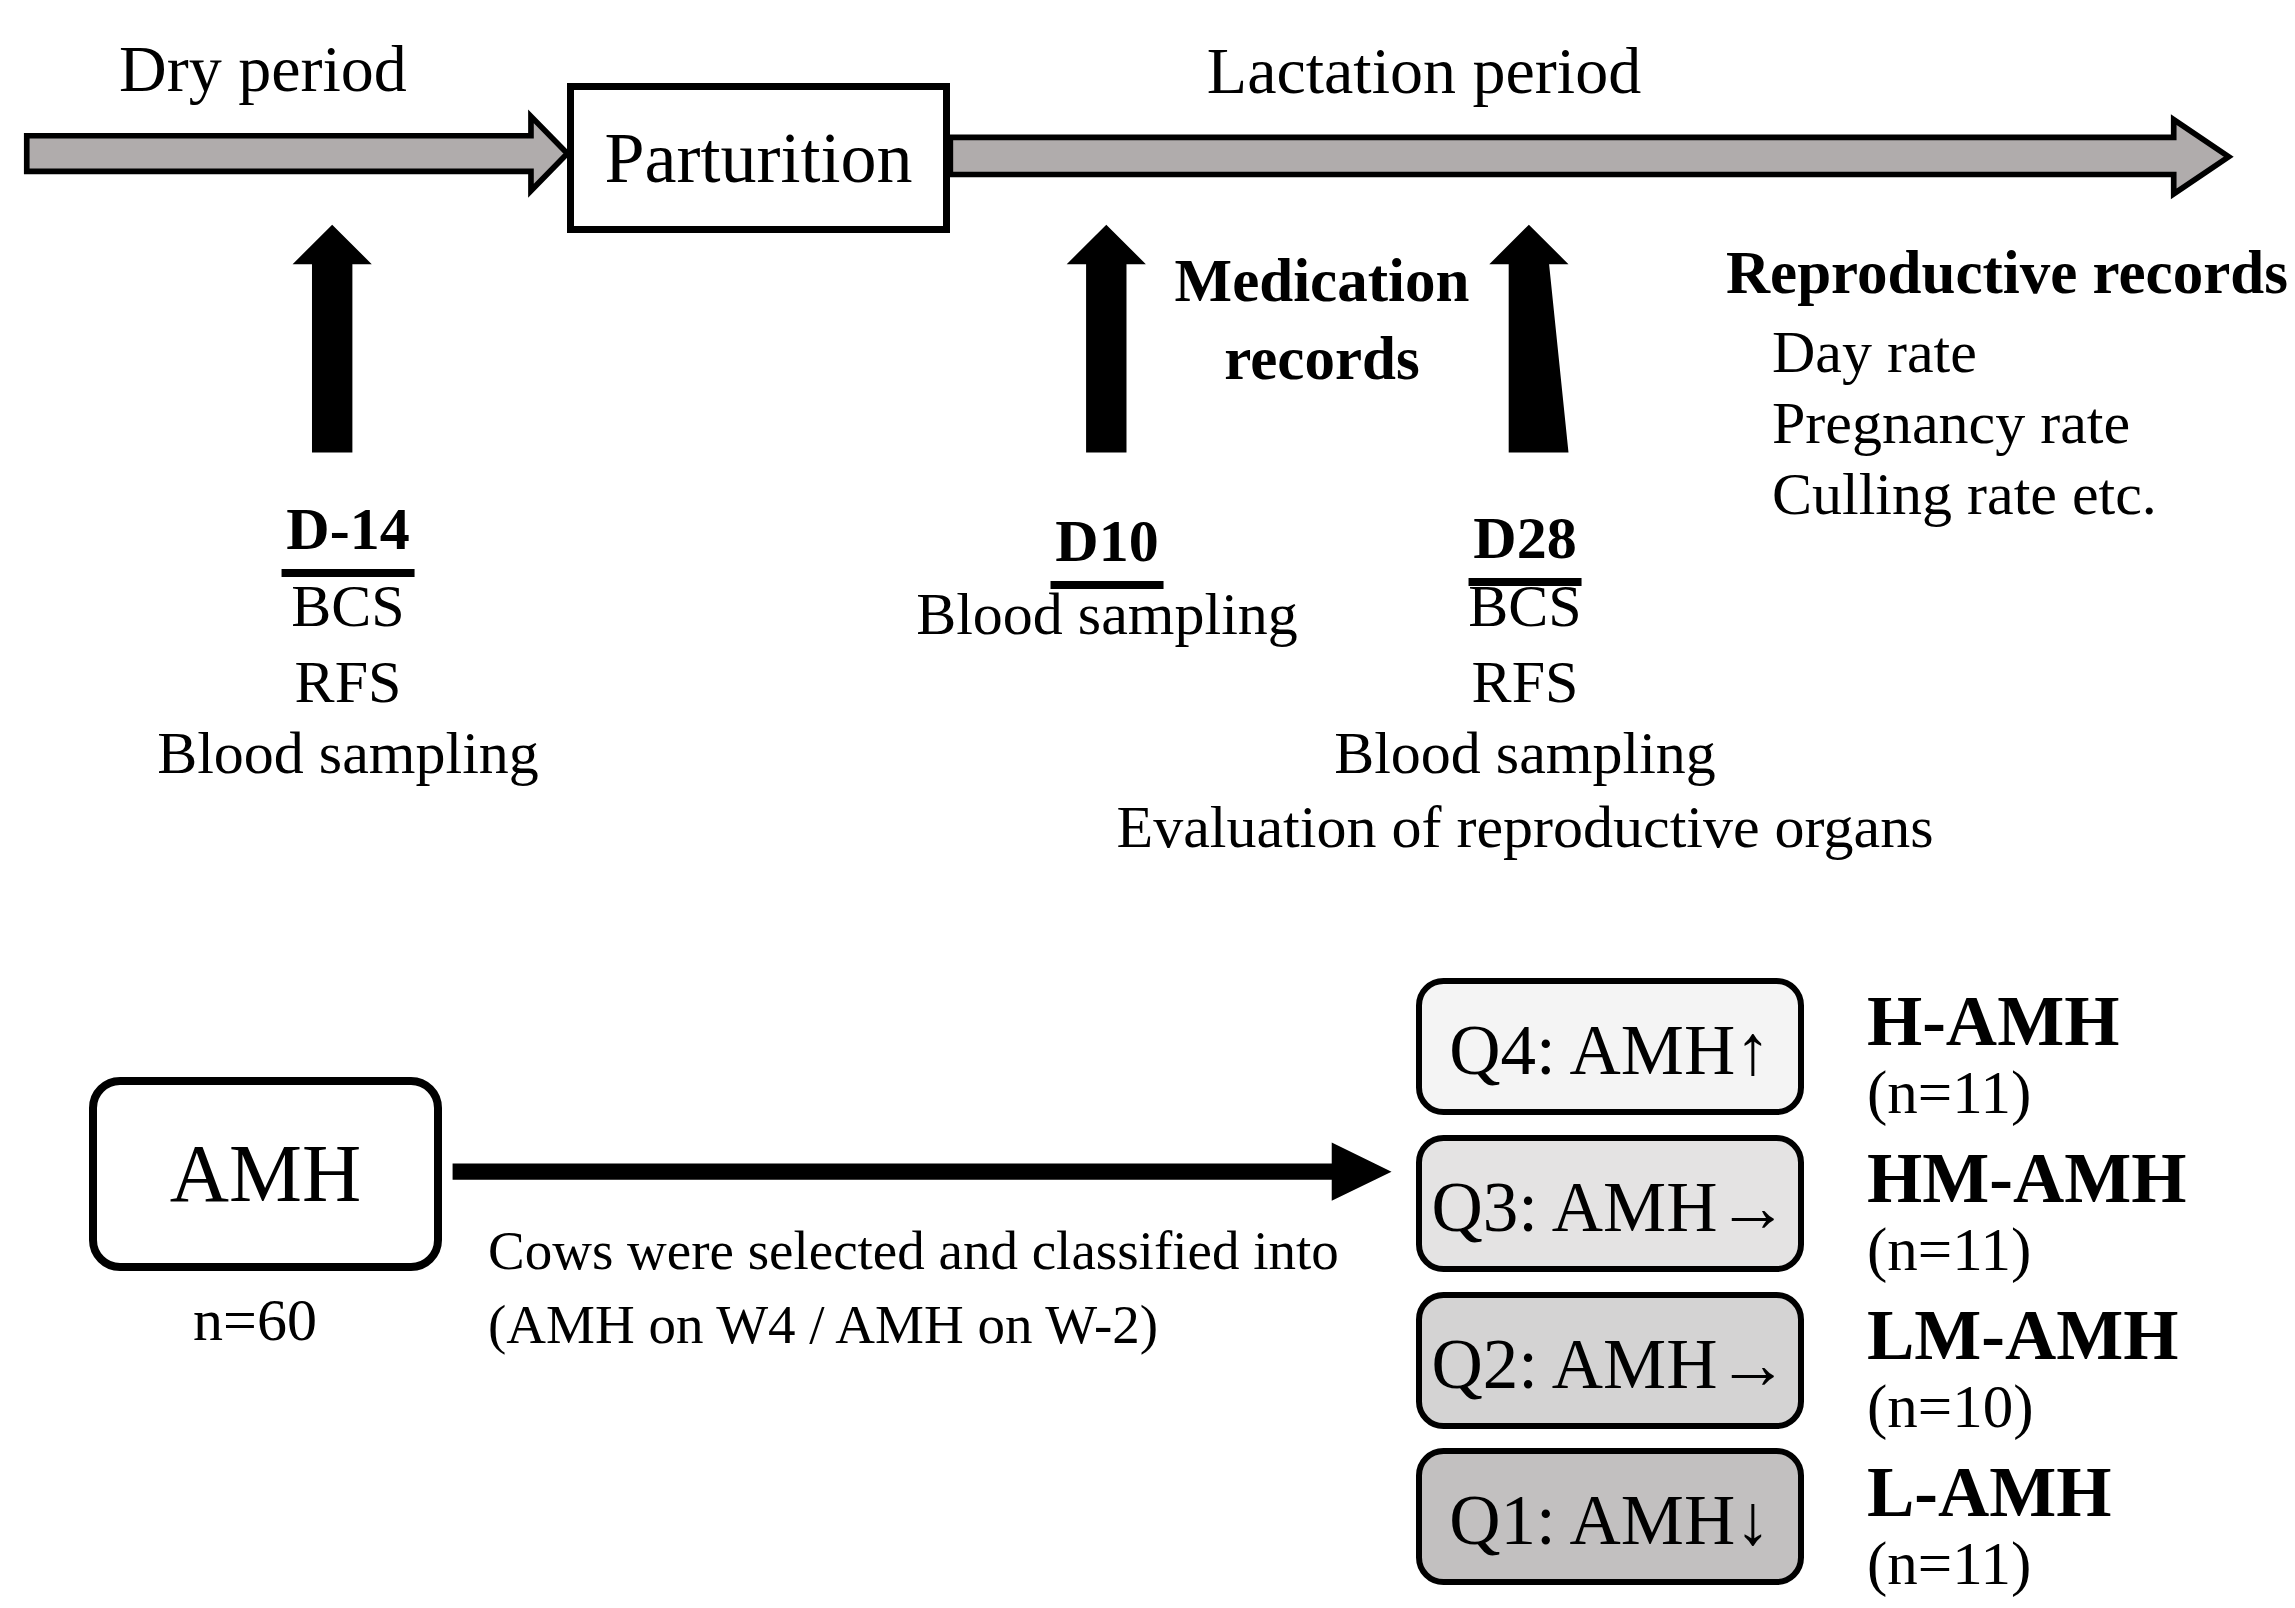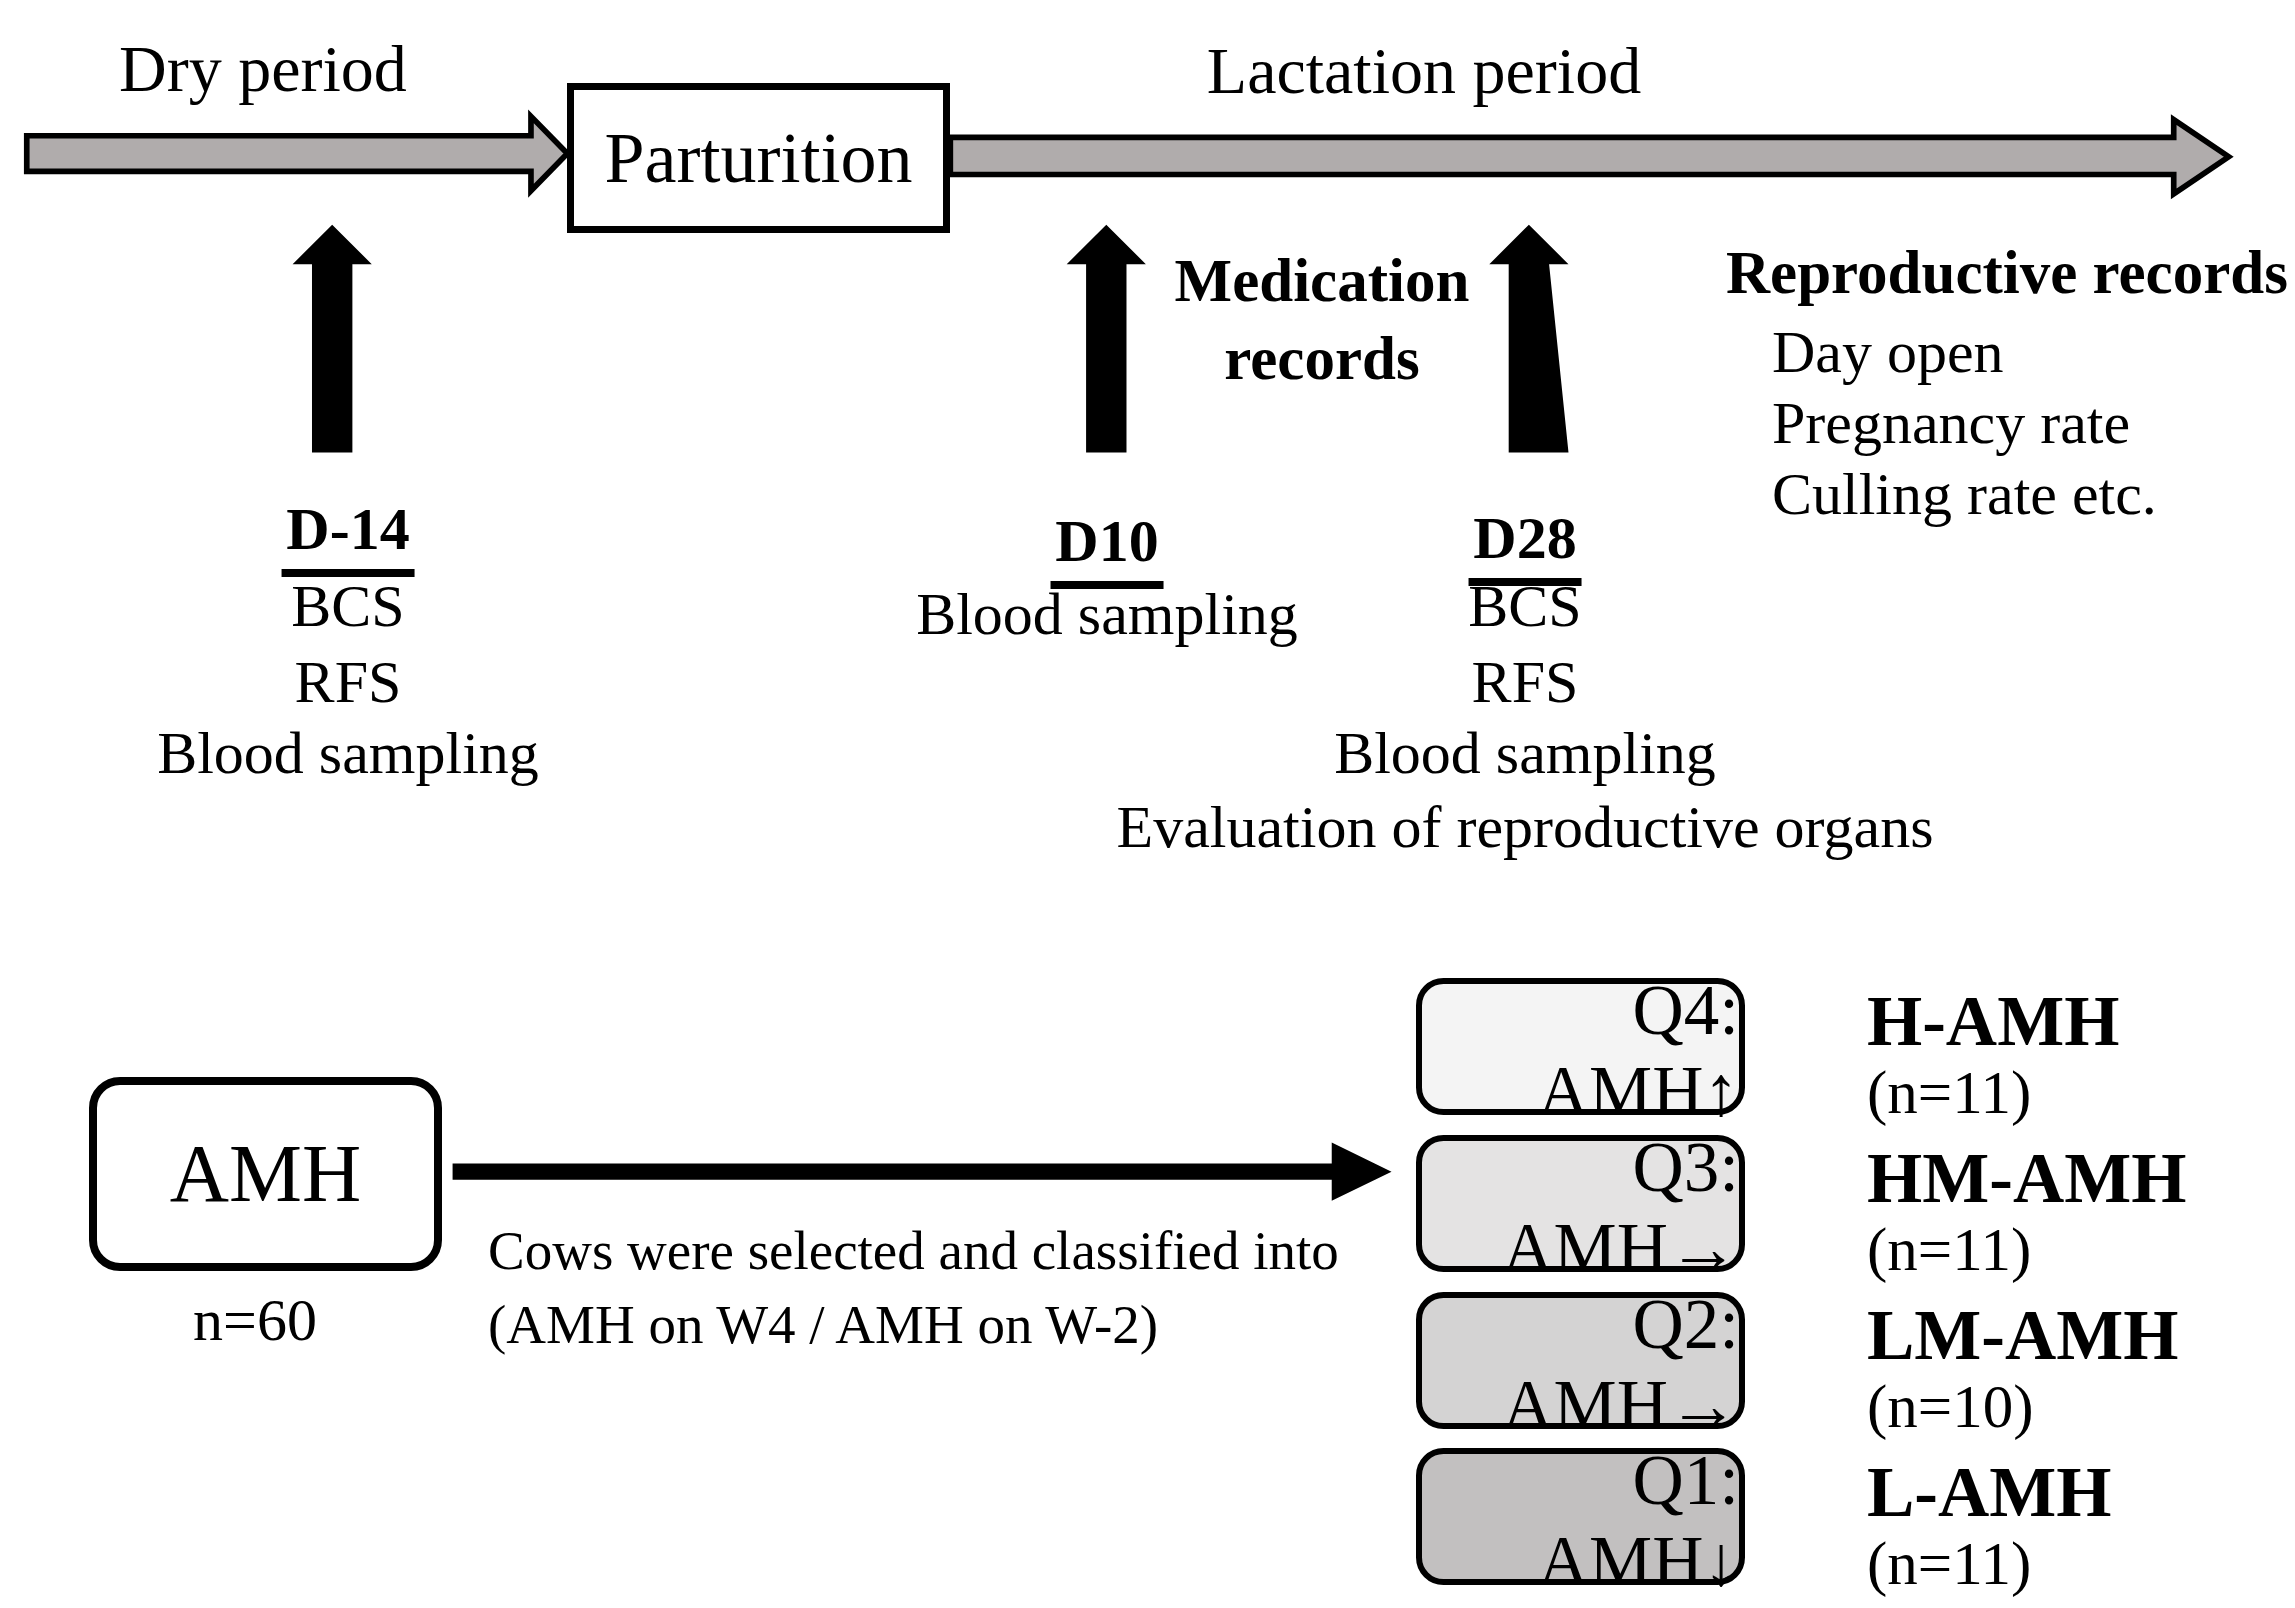--- a/index.html
+++ b/index.html
@@ -19,22 +19,22 @@
   .period-label{font-size:66px;}
   .bold-label{font-weight:bold;font-size:61px;}
   .sub-item{font-size:60px;}
   .day-label{font-weight:bold;font-size:60px;}
   .day-underline{display:inline-block;border-bottom:8px solid var(--ink,#000);padding:0 4.8px 4.8px 4.8px;}
   .col-item{font-size:60px;}
   .med-block{text-align:center;font-weight:bold;font-size:61px;line-height:78px;}
   .box{position:absolute;display:flex;align-items:center;justify-content:center;background:#fff;border:7.3px solid var(--ink,#000);box-sizing:border-box;}
   #parturition-box{left:567px;top:83px;width:383px;height:150px;font-size:72px;z-index:2;}
   #amh-box{left:89px;top:1077px;width:353px;height:194px;border-width:8px;border-radius:31px;font-size:82px;}
-  .q-box{position:absolute;left:1416px;width:329px;height:137px;display:flex;align-items:center;justify-content:center;
-         border:6.5px solid var(--ink,#000);border-radius:27.5px;box-sizing:border-box;font-size:71px;padding-top:8px;text-align:right;}
+  .q-box{position:absolute;left:1416px;width:388px;height:137px;display:flex;align-items:center;justify-content:center;
+         border:6.5px solid var(--ink,#000);border-radius:27.5px;box-sizing:border-box;font-size:71px;padding-top:8px;}
   .q-side{position:absolute;left:1867px;}
   .q-side .grp{font-weight:bold;font-size:71px;line-height:74px;}
   .q-side .num{font-size:61px;line-height:70px;}
   .cows{font-size:55px;line-height:74px;}
 </style>
 </head>
 <body>
 
 <div id="canvas">
 
@@ -56,21 +56,21 @@
     <span>Parturition</span>
   </div>
   <div class="abs cx period-label" style="left:1424px;top:33px;">Lactation period</div>
 
   <div class="abs cx med-block" style="left:1322px;top:242px;">
     <div>Medication</div>
     <div>records</div>
   </div>
 
   <div class="abs bold-label" style="left:1726px;top:238px;">Reproductive records</div>
-  <div class="abs sub-item" style="left:1772px;top:318px;">Day open</div>
+  <div class="abs sub-item" style="left:1772px;top:318px;">Day rate</div>
   <div class="abs sub-item" style="left:1772px;top:389px;">Pregnancy rate</div>
   <div class="abs sub-item" style="left:1772px;top:460px;">Culling rate etc.</div>
 
   <div class="abs cx day-label" style="left:348px;top:495px;">
     <span class="day-underline">D-14</span>
   </div>
   <div class="abs cx col-item" style="left:348px;top:572px;">BCS</div>
   <div class="abs cx col-item" style="left:348px;top:648px;">RFS</div>
   <div class="abs cx col-item" style="left:348px;top:719px;">Blood sampling</div>
 

